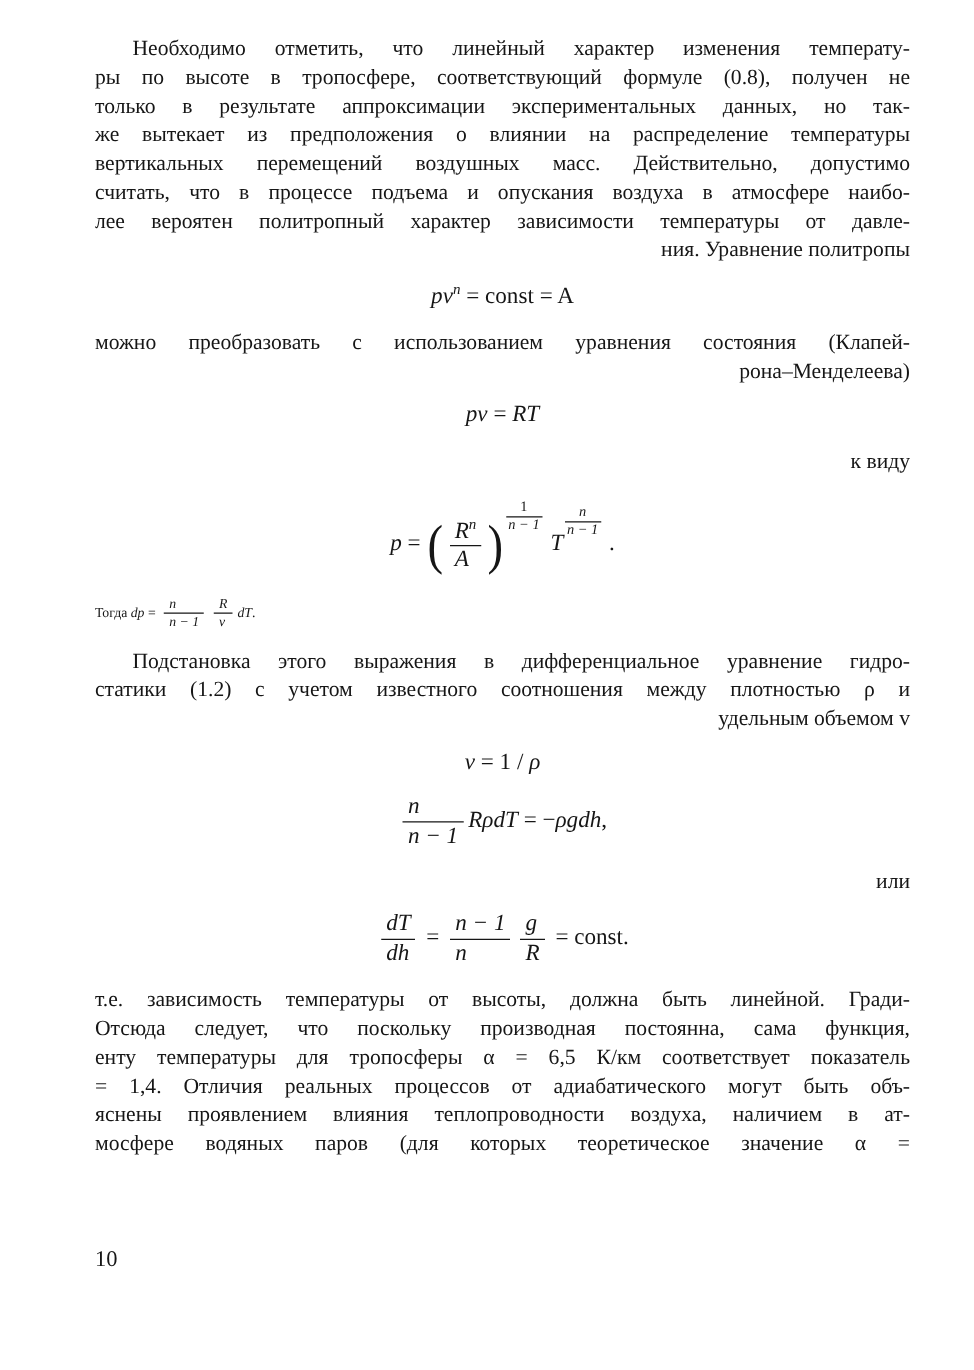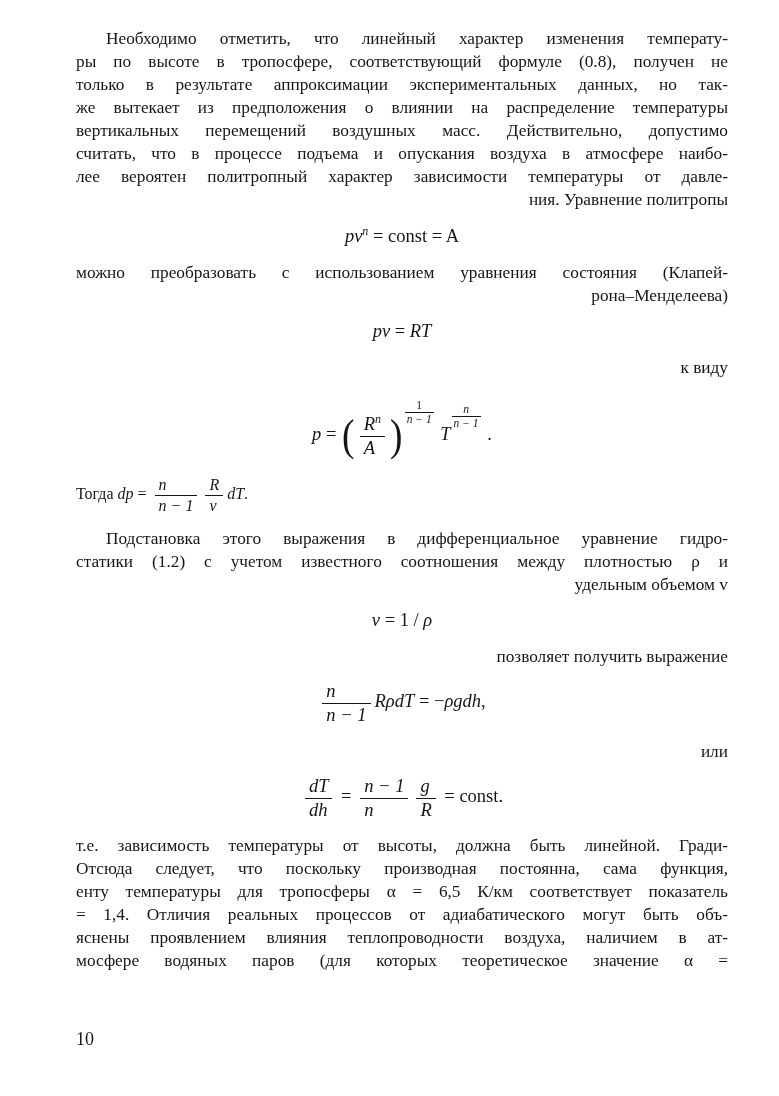--- a/index.html
+++ b/index.html
@@ -12,32 +12,32 @@
     overflow:hidden;
     margin-left:12px;
   }
   .para { margin:0; }
   .tline { text-align:right; }
   .tline.just { text-align:justify; text-align-last:justify; }
   .para.indent .tline:first-child { text-indent:30px; }
   .it { font-style:italic; }
   .formula { text-align:center; margin:13px 0 14px 0; font-size:18.5px; line-height:1.2; }
   .formula.tall { margin:20px 0 18px 0; }
-  .inline-formula { margin:12px 0 12px 0; font-size:16px; }
+  .inline-formula { margin:12px 0 12px 0; font-size:11px; }
   sup.sx { font-size:12px; vertical-align:7px; }
   .frac { display:inline-block; vertical-align:middle; text-align:left; margin:0 4px; line-height:1.12; }
   .frac .num { display:block; padding:0 4px 1px 4px; }
   .frac .den { display:block; border-top:1.4px solid #161616; padding:1px 4px 0 4px; }
   .supfrac { display:inline-block; text-align:center; font-size:11.5px; line-height:1.1; margin:0 2px 0 1px; }
   .supfrac .num { display:block; padding:0 2px; }
   .supfrac .den { display:block; border-top:1px solid #161616; padding:0 2px; }
   .supfrac.hi { vertical-align:17px; }
   .supfrac.thi { vertical-align:13px; }
   .bigparen { display:inline-block; font-size:44px; font-weight:300; vertical-align:middle; line-height:0.9; transform:scaleX(0.85); }
-  .page-number { position:absolute; left:64px; top:1028px; font-size:18px; }
+  .page-number { position:absolute; left:64px; top:996px; font-size:18px; }
 </style>
 </head>
 <body>
 
 <div class="page">
 
   <div class="para indent">
       <div class="tline just">Необходимо отметить, что линейный характер изменения температу-</div>
       <div class="tline just">ры по высоте в тропосфере, соответствующий формуле (0.8), получен не</div>
       <div class="tline just">только в результате аппроксимации экспериментальных данных, но так-</div>
@@ -67,23 +67,20 @@
     <span class="it">dp</span><span> = </span><span class="frac"><span class="num it">n</span><span class="den it">n − 1</span></span><span class="frac"><span class="num it">R</span><span class="den it">v</span></span><span class="it">dT</span><span>.</span></div>
 
   <div class="para indent">
       <div class="tline just">Подстановка этого выражения в дифференциальное уравнение гидро-</div>
       <div class="tline just">статики (1.2) с учетом известного соотношения между плотностью ρ и</div>
       <div class="tline">удельным объемом v</div>
     </div>
 
   <div class="formula"><span class="it">v</span><span> = 1 / </span><span class="it">ρ</span></div>
 
-  <div class="para">
-      <div class="tline">позволяет получить выражение</div>
-    </div>
 
   <div class="formula"><span class="frac"><span class="num it">n</span><span class="den it">n − 1</span></span><span class="it">RρdT</span><span> = −</span><span class="it">ρgdh</span><span>,</span></div>
 
   <div class="para">
       <div class="tline">или</div>
     </div>
 
   <div class="formula"><span class="frac"><span class="num it">dT</span><span class="den it">dh</span></span><span> = </span><span class="frac"><span class="num it">n − 1</span><span class="den it">n</span></span><span class="frac"><span class="num it">g</span><span class="den it">R</span></span><span> = const.</span></div>
 
   <div class="para">

